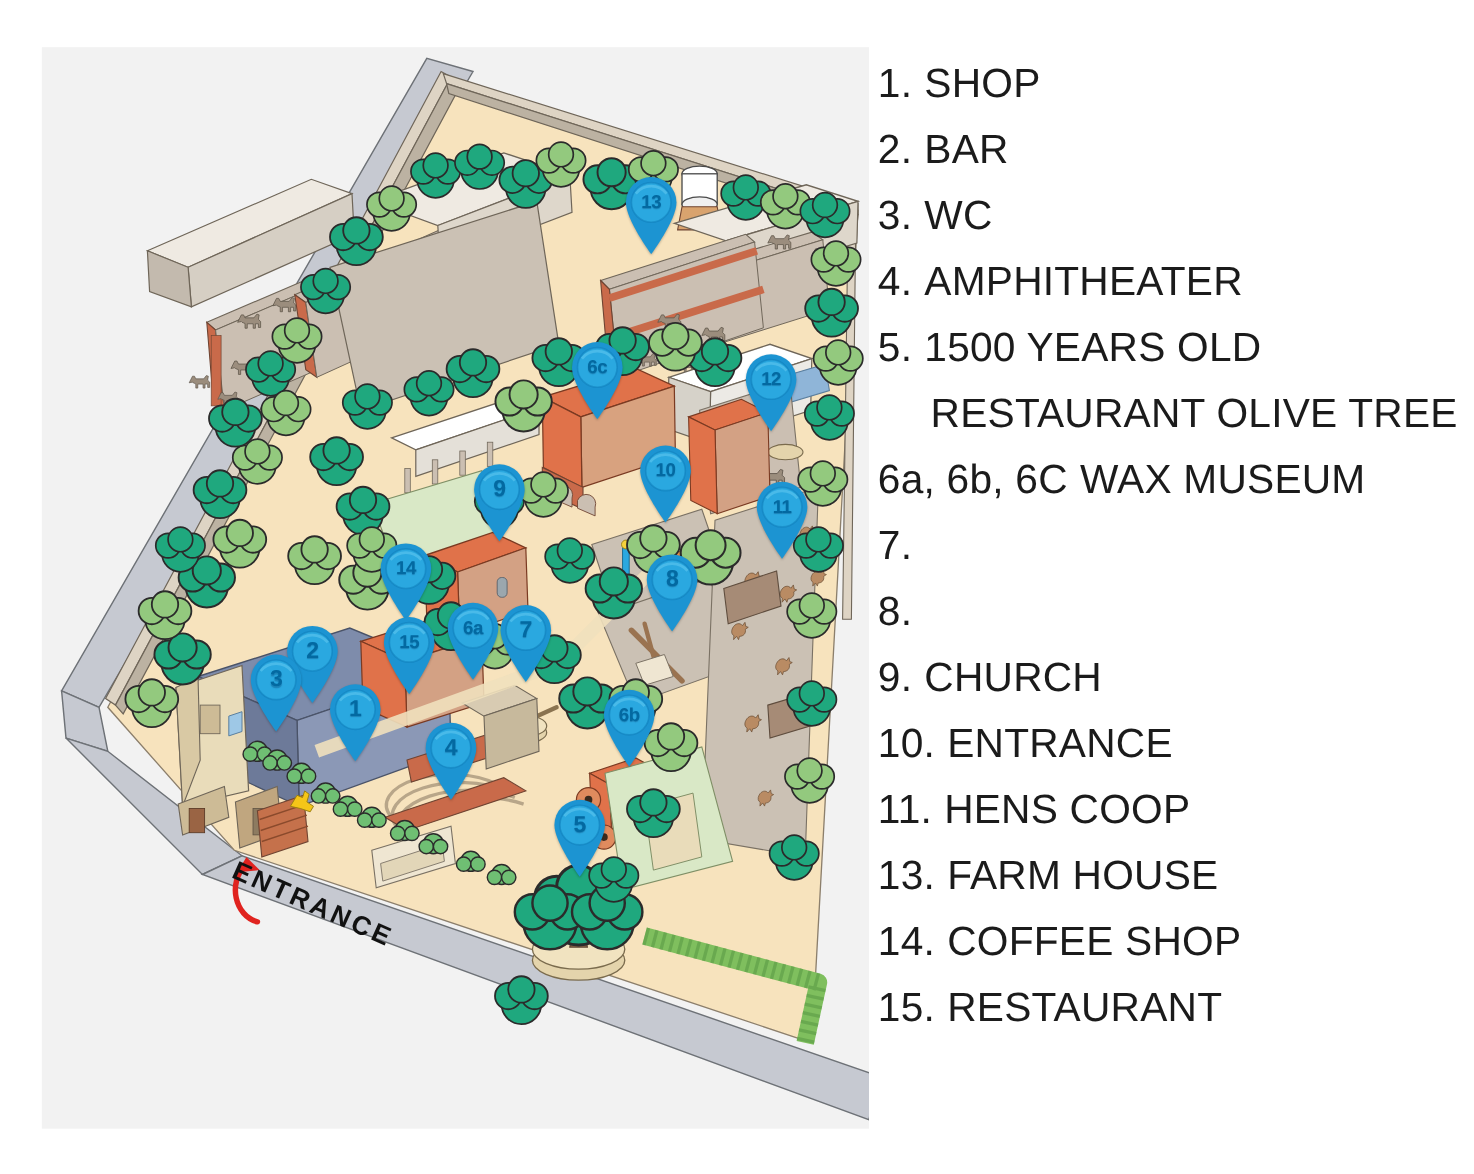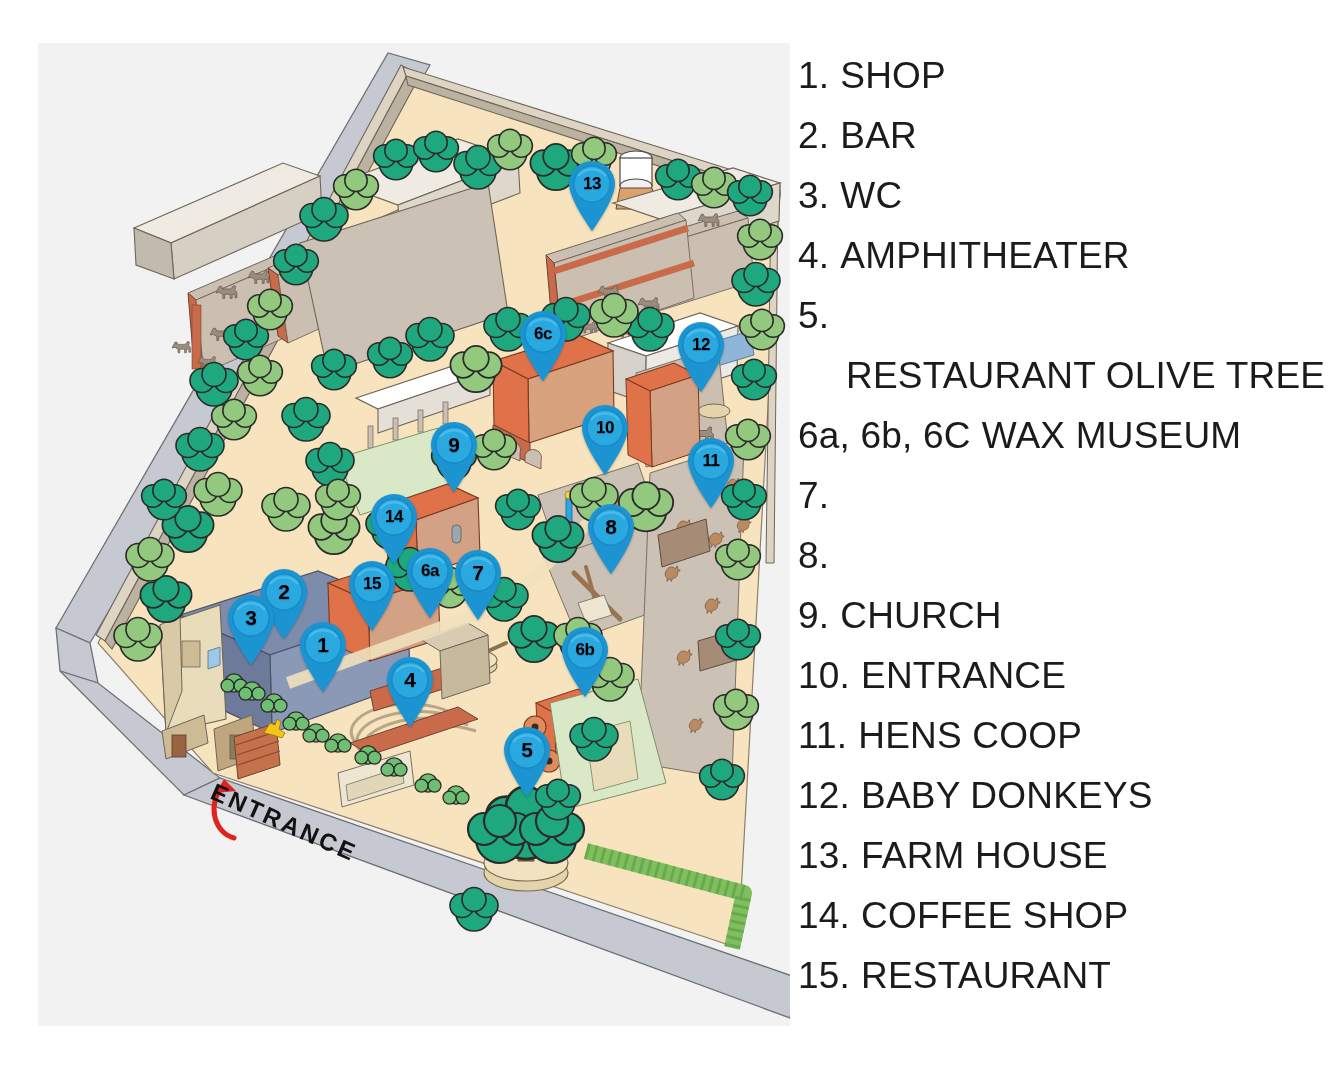--- a/index.html
+++ b/index.html
@@ -15,21 +15,21 @@
   #map-svg{position:absolute;left:0;top:0;width:752px;height:983px;display:block;}
 
   
   #pin-layer{position:absolute;left:0;top:0;width:752px;height:983px;}
   .pin{position:absolute;width:56px;height:74px;transform:translate(-50%,-100%);
        cursor:pointer;}
   .pin svg{display:block;width:56px;height:74px;
            filter:drop-shadow(0 1px 1px rgba(0,0,0,.25));}
   .pin .pin-label{position:absolute;left:0;top:0;width:56px;height:52px;
        display:flex;align-items:center;justify-content:center;
-       color:#000000;font-weight:700;font-size:21px;letter-spacing:-.4px;
+       color:#0369a1;font-weight:700;font-size:21px;letter-spacing:-.4px;
        font-family:"Liberation Sans","DejaVu Sans",sans-serif;
        text-shadow:0 1px 1px rgba(0,60,110,.35);pointer-events:none;}
   .pin.small .pin-label{font-size:17px;}
 
   
   #entrance-label{position:absolute;left:180px;top:735px;
       transform:rotate(24deg);transform-origin:left top;
       font-weight:700;font-size:24px;letter-spacing:3px;color:#111111;
       font-family:"Liberation Sans","DejaVu Sans",sans-serif;
       white-space:nowrap;}
@@ -619,21 +619,21 @@
         </div>
         <div class="pin small" style="left: 392px; top: 576px;">
           <svg viewBox="0 0 56 74">
             <path d="M28 73 C28 73 5 42 5 26 A23 23 0 0 1 51 26 C51 42 28 73 28 73 Z" fill="#1c94d2"></path>
             <circle cx="28" cy="26" r="18" fill="#2aa8e0"></circle>
             <circle cx="28" cy="26" r="18" fill="none" stroke="#0d7cb8" stroke-width="1.5" opacity=".5"></circle>
             <path d="M14 18 A18 18 0 0 1 42 18" fill="none" stroke="#6fd0f5" stroke-width="2.5" opacity=".45"></path>
           </svg>
           <div class="pin-label">6a</div>
         </div>
-        <div class="pin small" style="left: 547px; top: 655px;">
+        <div class="pin small" style="left: 534px; top: 655px;">
           <svg viewBox="0 0 56 74">
             <path d="M28 73 C28 73 5 42 5 26 A23 23 0 0 1 51 26 C51 42 28 73 28 73 Z" fill="#1c94d2"></path>
             <circle cx="28" cy="26" r="18" fill="#2aa8e0"></circle>
             <circle cx="28" cy="26" r="18" fill="none" stroke="#0d7cb8" stroke-width="1.5" opacity=".5"></circle>
             <path d="M14 18 A18 18 0 0 1 42 18" fill="none" stroke="#6fd0f5" stroke-width="2.5" opacity=".45"></path>
           </svg>
           <div class="pin-label">6b</div>
         </div>
         <div class="pin small" style="left: 505px; top: 339px; text-align: center;">
           <svg viewBox="0 0 56 74">
@@ -700,21 +700,21 @@
         </div>
         <div class="pin small" style="left: 554px; top: 189px;">
           <svg viewBox="0 0 56 74">
             <path d="M28 73 C28 73 5 42 5 26 A23 23 0 0 1 51 26 C51 42 28 73 28 73 Z" fill="#1c94d2"></path>
             <circle cx="28" cy="26" r="18" fill="#2aa8e0"></circle>
             <circle cx="28" cy="26" r="18" fill="none" stroke="#0d7cb8" stroke-width="1.5" opacity=".5"></circle>
             <path d="M14 18 A18 18 0 0 1 42 18" fill="none" stroke="#6fd0f5" stroke-width="2.5" opacity=".45"></path>
           </svg>
           <div class="pin-label">13</div>
         </div>
-        <div class="pin small" style="left: 356px; top: 522px;">
+        <div class="pin small" style="left: 331px; top: 522px;">
           <svg viewBox="0 0 56 74">
             <path d="M28 73 C28 73 5 42 5 26 A23 23 0 0 1 51 26 C51 42 28 73 28 73 Z" fill="#1c94d2"></path>
             <circle cx="28" cy="26" r="18" fill="#2aa8e0"></circle>
             <circle cx="28" cy="26" r="18" fill="none" stroke="#0d7cb8" stroke-width="1.5" opacity=".5"></circle>
             <path d="M14 18 A18 18 0 0 1 42 18" fill="none" stroke="#6fd0f5" stroke-width="2.5" opacity=".45"></path>
           </svg>
           <div class="pin-label">14</div>
         </div>
         <div class="pin small" style="left: 334px; top: 589px;">
           <svg viewBox="0 0 56 74">
@@ -742,20 +742,21 @@
       <div class="legend-row">
         <span class="num">3.</span>
         <span>WC</span>
       </div>
       <div class="legend-row">
         <span class="num">4.</span>
         <span>AMPHITHEATER</span>
       </div>
       <div class="legend-row">
         <span class="num">5.</span>
+        <span>1500 YEARS OLD</span>
       </div>
       <div class="legend-row cont">
         <span>RESTAURANT OLIVE TREE</span>
       </div>
       <div class="legend-row">
         <span class="num">6a, 6b, 6C</span>
         <span>WAX MUSEUM</span>
       </div>
       <div class="legend-row">
         <span class="num">7.</span>
@@ -769,24 +770,20 @@
       </div>
       <div class="legend-row">
         <span class="num">10.</span>
         <span>ENTRANCE</span>
       </div>
       <div class="legend-row">
         <span class="num">11.</span>
         <span>HENS COOP</span>
       </div>
       <div class="legend-row">
-        <span class="num">12.</span>
-        <span>BABY DONKEYS</span>
-      </div>
-      <div class="legend-row">
         <span class="num">13.</span>
         <span>FARM HOUSE</span>
       </div>
       <div class="legend-row">
         <span class="num">14.</span>
         <span>COFFEE SHOP</span>
       </div>
       <div class="legend-row">
         <span class="num">15.</span>
         <span>RESTAURANT</span>

